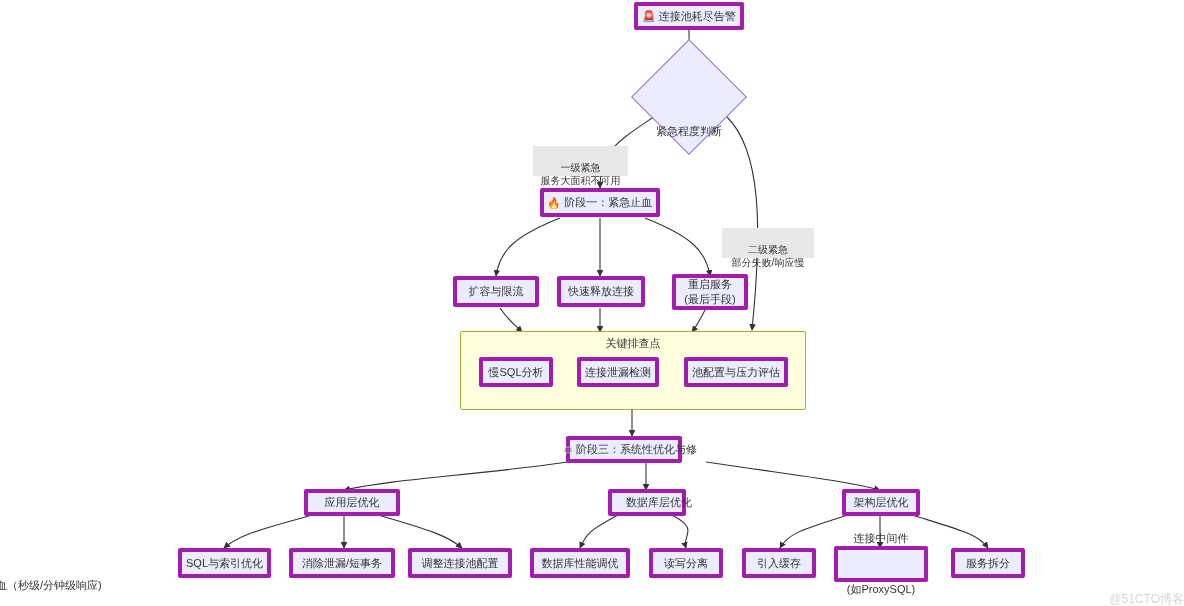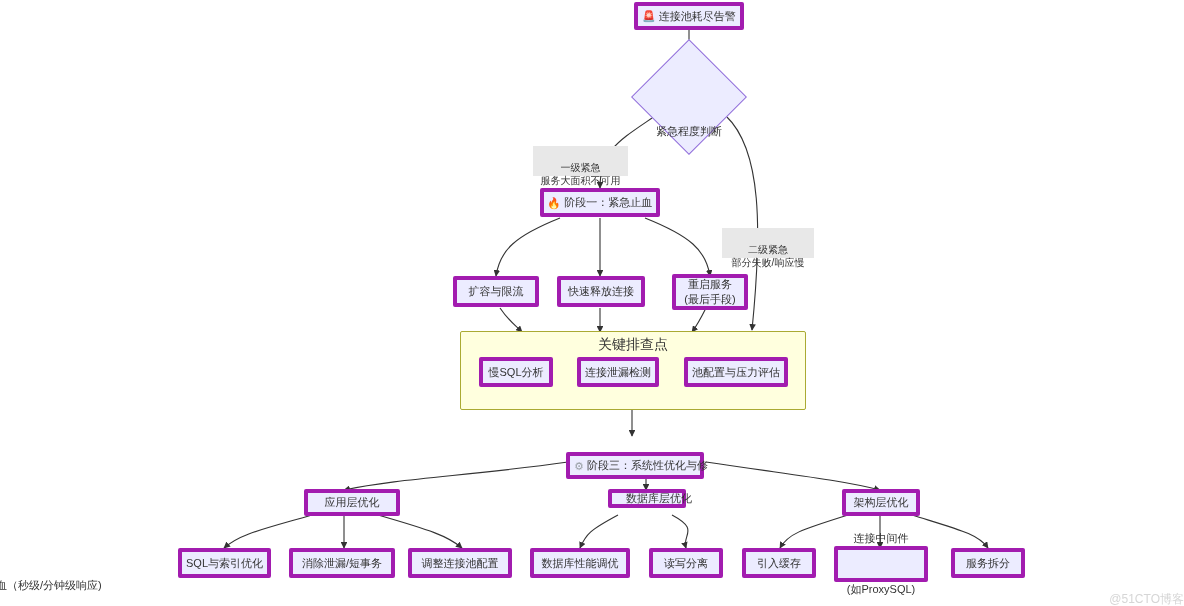--- a/index.html
+++ b/index.html
@@ -82,21 +82,21 @@
   }
   .cluster {
     position: absolute;
     box-sizing: border-box;
     background: #ffffde;
     border: 1px solid #aaaa33;
     border-radius: 2px;
   }
   .cluster-title {
     position: absolute;
-    font-size: 14px;
+    font-size: 11px;
     color: #333333;
     text-align: center;
     white-space: nowrap;
     width: 100%;
     left: 0;
     top: 4px;
   }
   .caption {
     position: absolute;
     font-size: 11px;
@@ -215,29 +215,29 @@
   </div>
 
   <div class="node" style="left:577px; top:357px; width:82px; height:30px;">
     <span>连接泄漏检测</span>
   </div>
 
   <div class="node" style="left:684px; top:357px; width:104px; height:30px;">
     <span>池配置与压力评估</span>
   </div>
 
-  <div class="node" style="left:566px; top:452px; width:138px; height:27px;padding-left:12px;">
+  <div class="node" style="left:566px; top:436px; width:116px; height:27px;padding-left:12px;">
     <span><span class="node-icon gray">⚙</span><span>阶段三：系统性优化与修</span></span>
   </div>
 
   <div class="node" style="left:304px; top:489px; width:96px; height:27px;">
     <span>应用层优化</span>
   </div>
 
-  <div class="node" style="left:608px; top:489px; width:78px; height:19px;padding-left:24px;">
+  <div class="node" style="left:608px; top:489px; width:78px; height:27px;padding-left:24px;">
     <span>数据库层优化</span>
   </div>
 
   <div class="node" style="left:842px; top:489px; width:78px; height:27px;">
     <span>架构层优化</span>
   </div>
 
   <div class="node" style="left:178px; top:548px; width:93px; height:30px;">
     <span>SQL与索引优化</span>
   </div>

